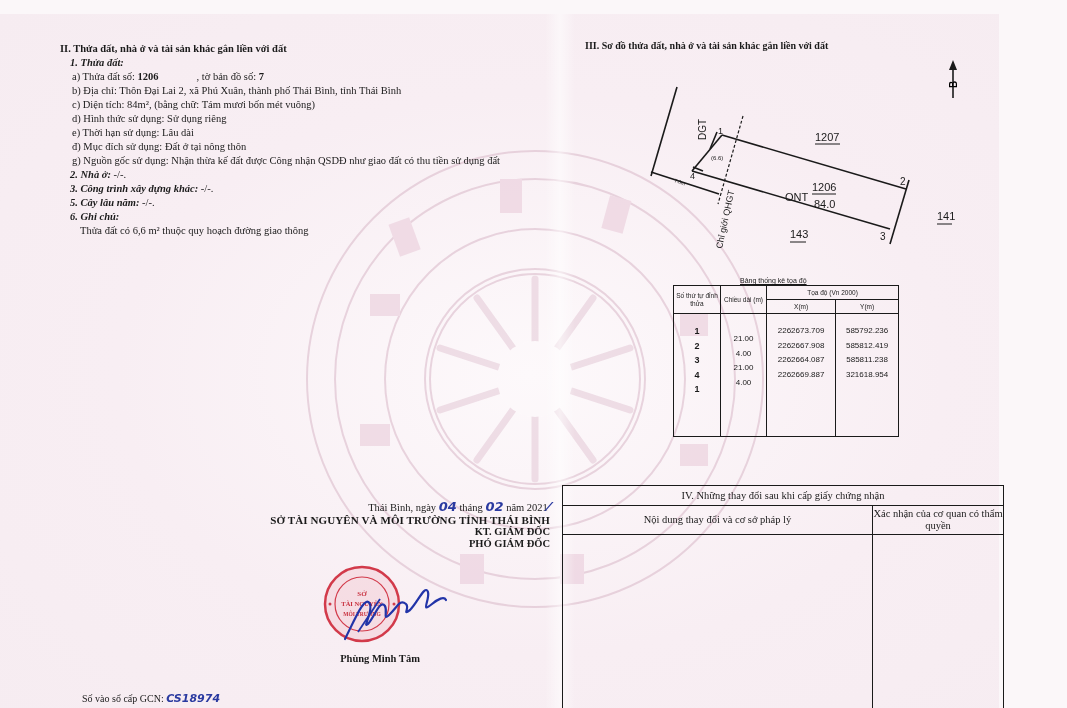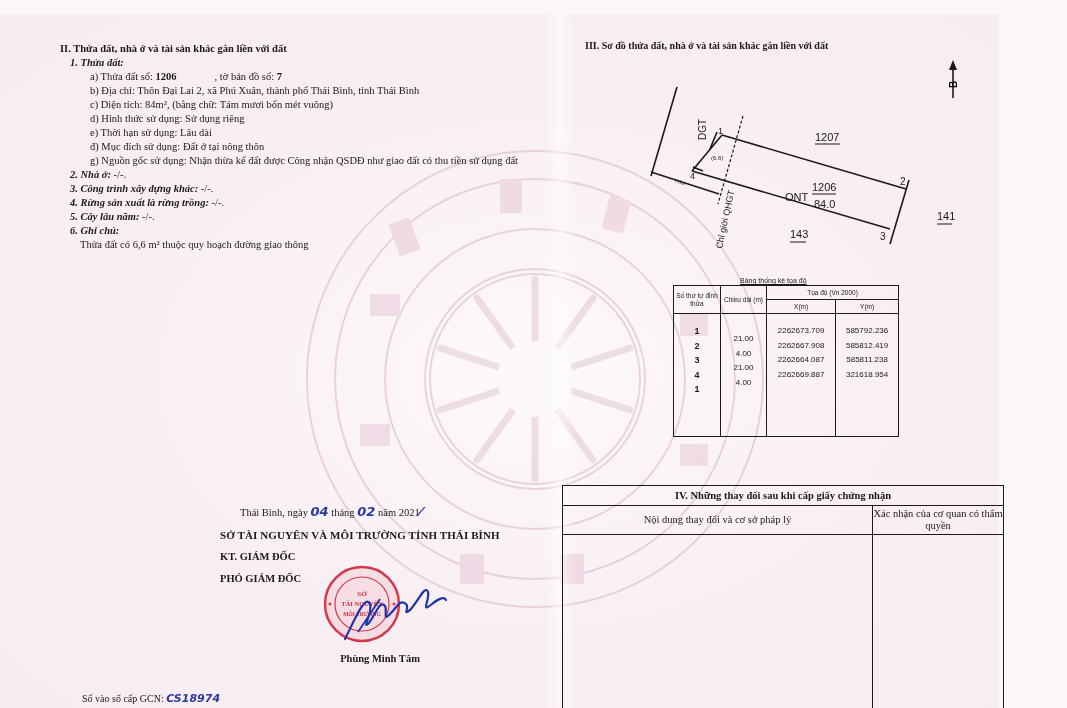--- a/index.html
+++ b/index.html
@@ -11,28 +11,28 @@
     .watermark { position: absolute; left: 300px; top: 130px; width: 470px; height: 470px; opacity: 0.55; pointer-events: none; }
     .fold { position: absolute; left: 545px; top: 0; width: 30px; height: 708px;
       background: linear-gradient(90deg, rgba(255,255,255,0) 0%, rgba(255,255,255,0.55) 50%, rgba(255,255,255,0) 100%); }
     .bottom-edge { position: absolute; left: 550px; top: 698px; width: 517px; height: 10px;
       background: linear-gradient(180deg, #d8d2d5 0%, #4a4648 100%); }
 
     
     .left { position: absolute; left: 60px; top: 28px; width: 490px; font-size: 10.5px; line-height: 14px; }
     .sec-title { font-weight: bold; font-size: 10.5px; }
     .sub-title { font-weight: bold; font-style: italic; margin-left: 10px; }
-    .row { margin-left: 30px; }
+    .row { margin-left: 12px; }
     .row.wrap-indent { padding-left: 10px; text-indent: -10px; }
     .row b { font-weight: bold; }
     .gap { display: inline-block; width: 38px; }
     .note { margin-left: 20px; }
 
     
-    .sign { position: absolute; left: 220px; top: 487px; width: 330px; text-align: left; font-size: 10.5px; line-height: 22px; }
+    .sign { position: absolute; left: 220px; top: 487px; width: 330px; text-align: right; font-size: 10.5px; line-height: 12px; }
     .sign .date { margin-left: 20px; }
     .hand { font-family: "DejaVu Sans", sans-serif; font-style: italic; color: #2a3aa0; font-weight: bold; font-size: 13px; }
     .sign .org { font-weight: bold; font-size: 11px; letter-spacing: 0.1px; }
     .sign .bold { font-weight: bold; }
     .stamp { position: absolute; left: 322px; top: 550px; width: 80px; height: 80px; }
     .signature { position: absolute; left: 340px; top: 560px; width: 110px; height: 70px; }
     .signer { position: absolute; left: 300px; top: 639px; width: 160px; text-align: center; font-weight: bold; font-size: 10.5px; }
     .reg { position: absolute; left: 82px; top: 678px; font-size: 10px; }
     .reg .hand { font-size: 11px; }
 
@@ -45,21 +45,21 @@
       font-family: "Liberation Sans", sans-serif; font-size: 8px; }
     table.coords th, table.coords td { border: 1px solid #1a1a1a; font-weight: normal; text-align: center; }
     table.coords th { font-size: 6.5px; line-height: 8px; padding: 1px; }
     table.coords td.nums { vertical-align: top; padding-top: 10px; border-top: 1.5px solid #1a1a1a; }
     table.coords td.nums div { height: 14.5px; line-height: 14.5px; }
     table.coords td.nums.len div:first-child { height: 8px; }
     table.coords td.stt div { font-weight: bold; font-size: 9px; }
 
     table.changes { position: absolute; left: 562px; top: 471px; width: 442px; height: 225px; border-collapse: collapse; font-size: 10.5px; }
     table.changes th, table.changes td { border: 1px solid #1a1a1a; }
-    table.changes th.main { height: 20px; font-weight: bold; margin-left: 40px; }
+    table.changes th.main { height: 20px; font-weight: normal; margin-left: 40px; }
     table.changes th.sub { height: 29px; font-weight: normal; line-height: 12px; }
     table.changes td { height: 174px; }
   </style>
 </head>
 <body>
 
 <div class="page">
 
   <svg class="watermark" viewBox="0 0 470 470">
     <g fill="none" stroke="#d9b8c8" stroke-width="2">
@@ -130,24 +130,20 @@
       <span>g) Nguồn gốc sử dụng:</span>
       <span>Nhận thừa kế đất được Công nhận QSDĐ như giao đất có thu tiền sử dụng đất</span>
     </div>
 
     <div class="sub-title">
       <span>2. Nhà ở:</span>
       <span style="font-weight:normal;font-style:normal">-/-.</span>
     </div>
     <div class="sub-title">
       <span>3. Công trình xây dựng khác:</span>
-      <span style="font-weight:normal;font-style:normal">-/-.</span>
-    </div>
-    <div class="sub-title">
-      <span>4. Rừng sản xuất là rừng trồng:</span>
       <span style="font-weight:normal;font-style:normal">-/-.</span>
     </div>
     <div class="sub-title">
       <span>5. Cây lâu năm:</span>
       <span style="font-weight:normal;font-style:normal">-/-.</span>
     </div>
     <div class="sub-title">6. Ghi chú:</div>
     <div class="note">Thửa đất có 6,6 m² thuộc quy hoạch đường giao thông</div>
   </div>
 

